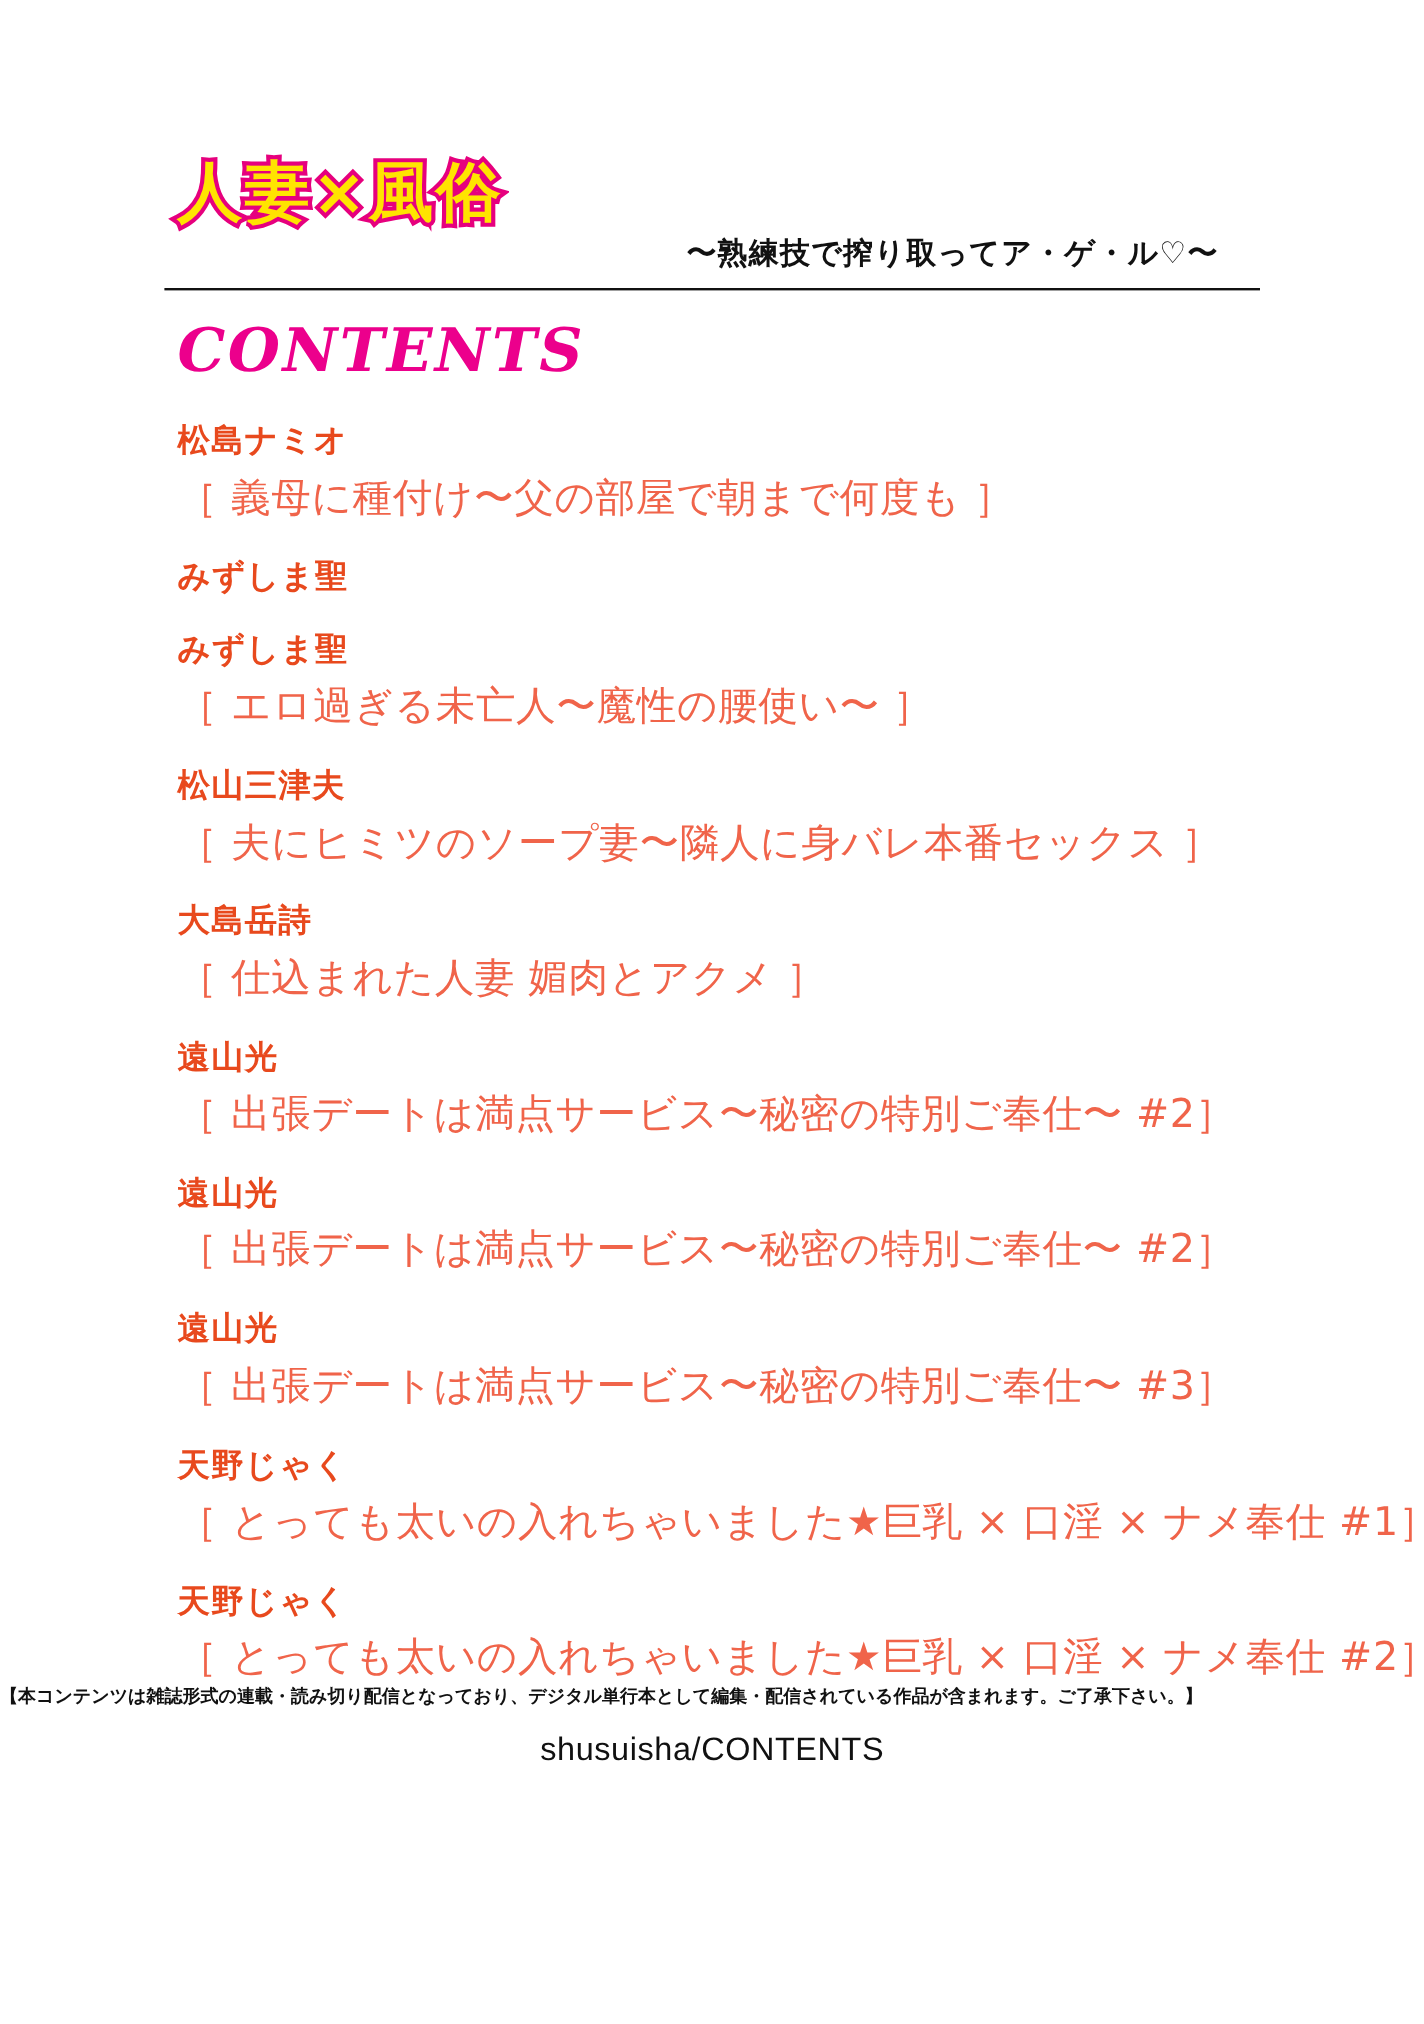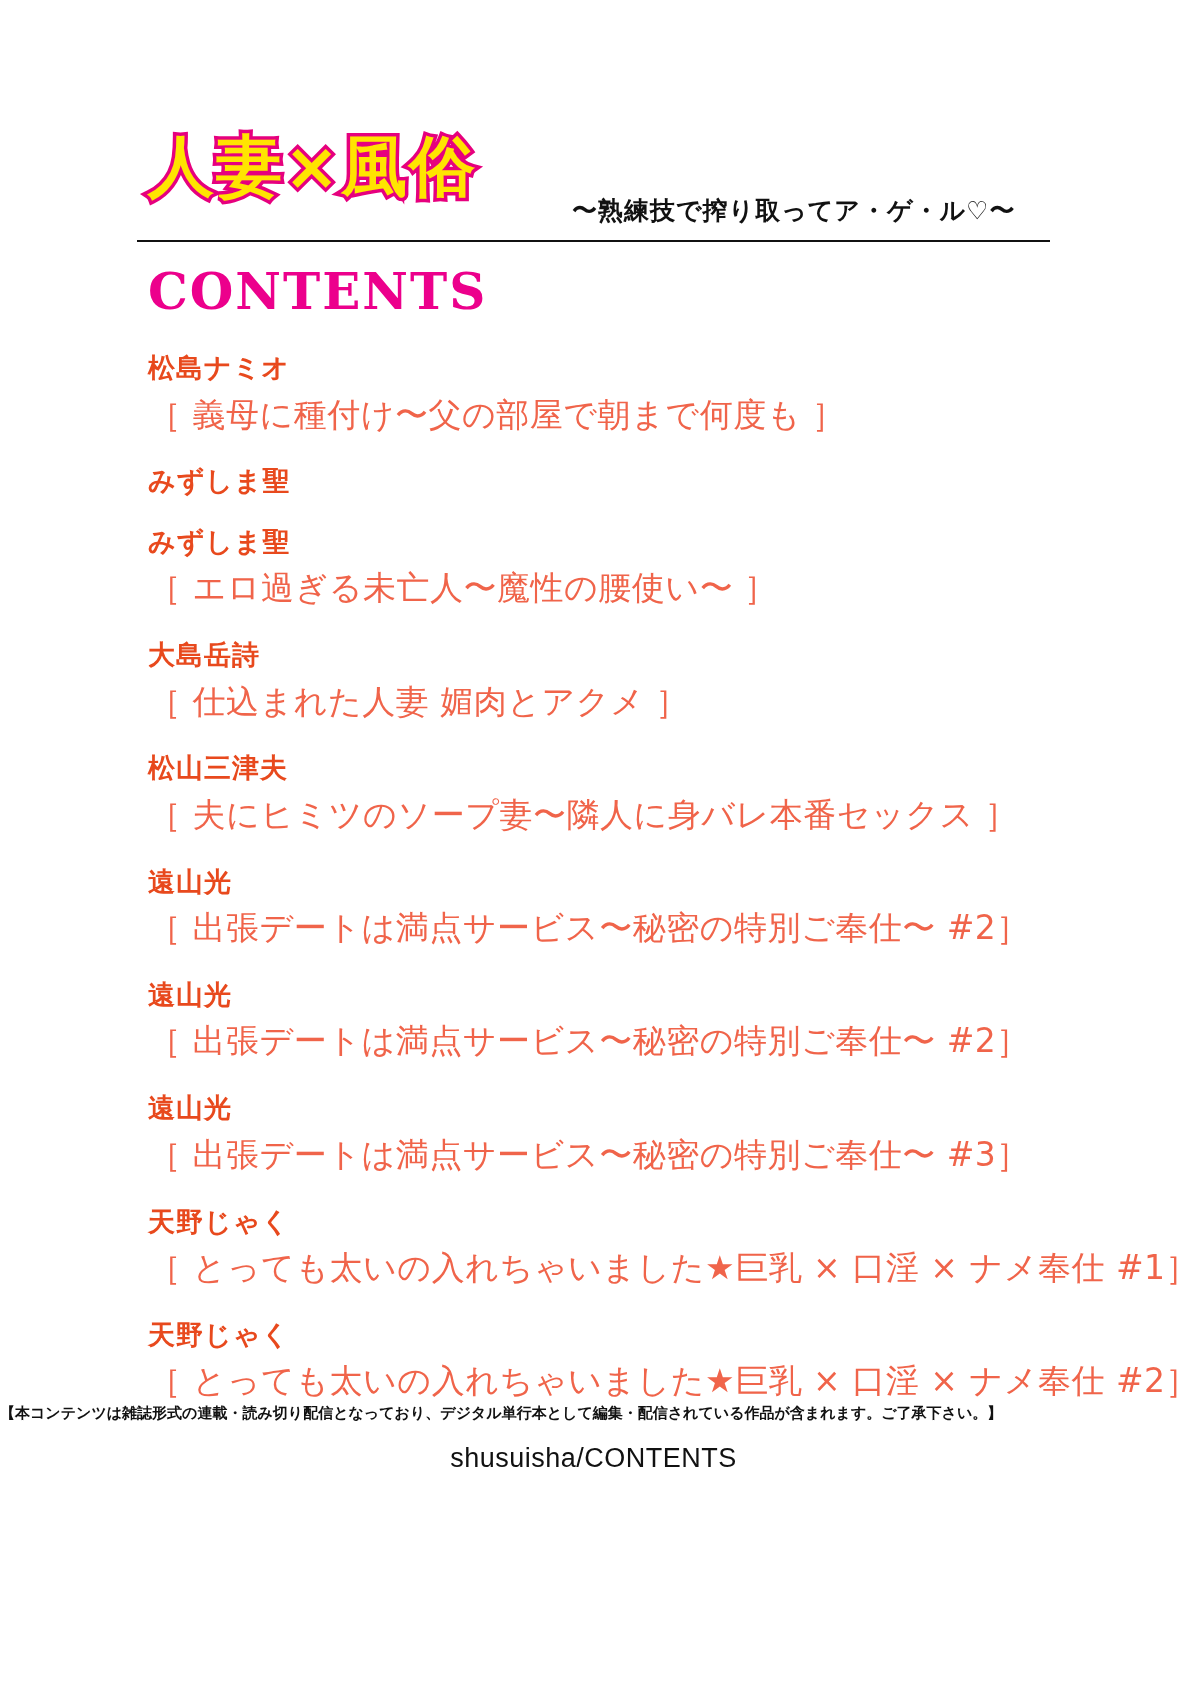--- a/index.html
+++ b/index.html
@@ -29,21 +29,21 @@
     left: 0;
     right: 0;
     top: 132px;
     height: 120px;
   }
   .masthead-title {
     position: absolute;
     left: 148px;
     top: 0px;
     font-family: "DejaVu Sans", sans-serif;
-    font-size: 66px;
+    font-size: 54px;
     font-weight: bold;
     letter-spacing: 2px;
     color: #ffe400;
     -webkit-text-stroke: 7px #e6007e;
     paint-order: stroke fill;
     line-height: 1.05;
     white-space: nowrap;
   }
   .masthead-sub {
     position: absolute;
@@ -65,20 +65,21 @@
     height: 2px;
     background: #111;
   }
 
   
   .contents-heading {
     position: absolute;
     left: 148px;
     top: 262px;
     font-family: "DejaVu Serif", serif;
+    font-style: italic;
     font-weight: bold;
     font-size: 50px;
     letter-spacing: 2px;
     color: #ec008c;
     white-space: nowrap;
   }
 
   
   .entries {
     position: absolute;
@@ -154,30 +155,30 @@
     <div class="entry">
       <div class="entry-author">みずしま聖</div>
     </div>
 
     <div class="entry">
       <div class="entry-author">みずしま聖</div>
       <div class="entry-title">［ エロ過ぎる未亡人〜魔性の腰使い〜 ］</div>
     </div>
 
     <div class="entry">
+      <div class="entry-author">松山三津夫</div>
+      <div class="entry-title">［ 夫にヒミツのソープ妻〜隣人に身バレ本番セックス ］</div>
+    </div>
+
+    <div class="entry">
       <div class="entry-author">大島岳詩</div>
       <div class="entry-title">［ 仕込まれた人妻 媚肉とアクメ ］</div>
     </div>
 
     <div class="entry">
-      <div class="entry-author">松山三津夫</div>
-      <div class="entry-title">［ 夫にヒミツのソープ妻〜隣人に身バレ本番セックス ］</div>
-    </div>
-
-    <div class="entry">
       <div class="entry-author">遠山光</div>
       <div class="entry-title">［ 出張デートは満点サービス〜秘密の特別ご奉仕〜 #2］</div>
     </div>
 
     <div class="entry">
       <div class="entry-author">遠山光</div>
       <div class="entry-title">［ 出張デートは満点サービス〜秘密の特別ご奉仕〜 #2］</div>
     </div>
 
     <div class="entry">

